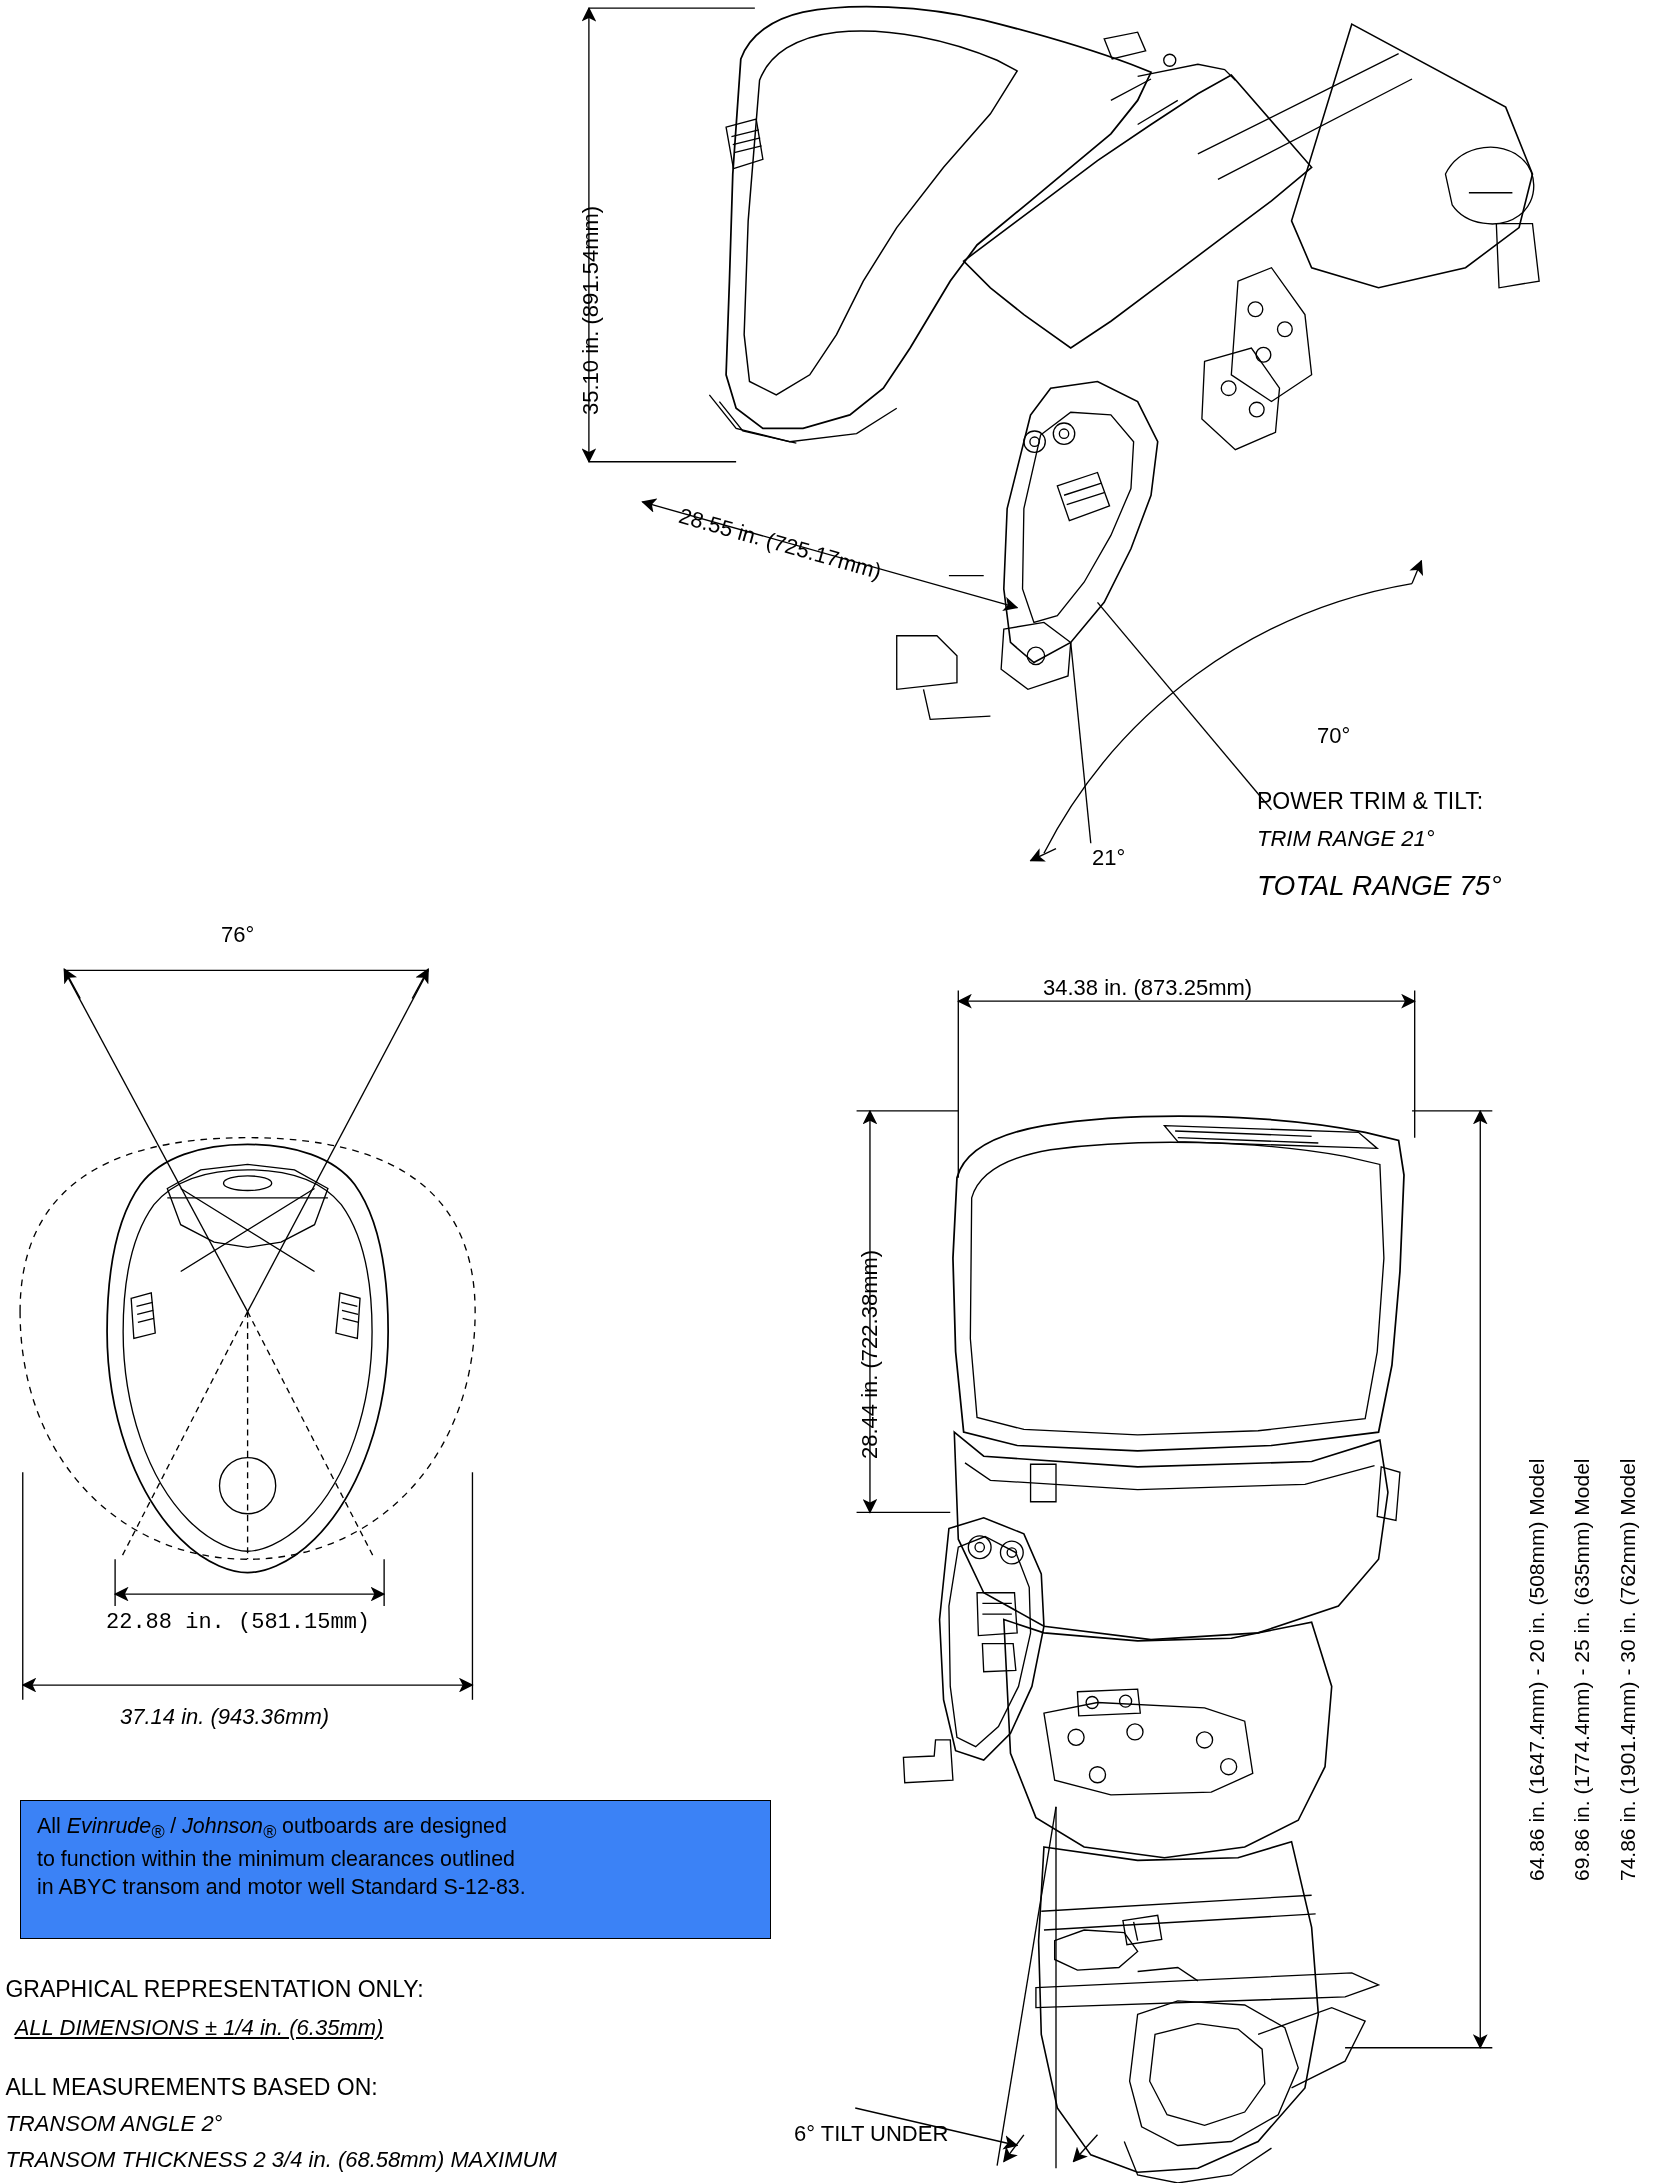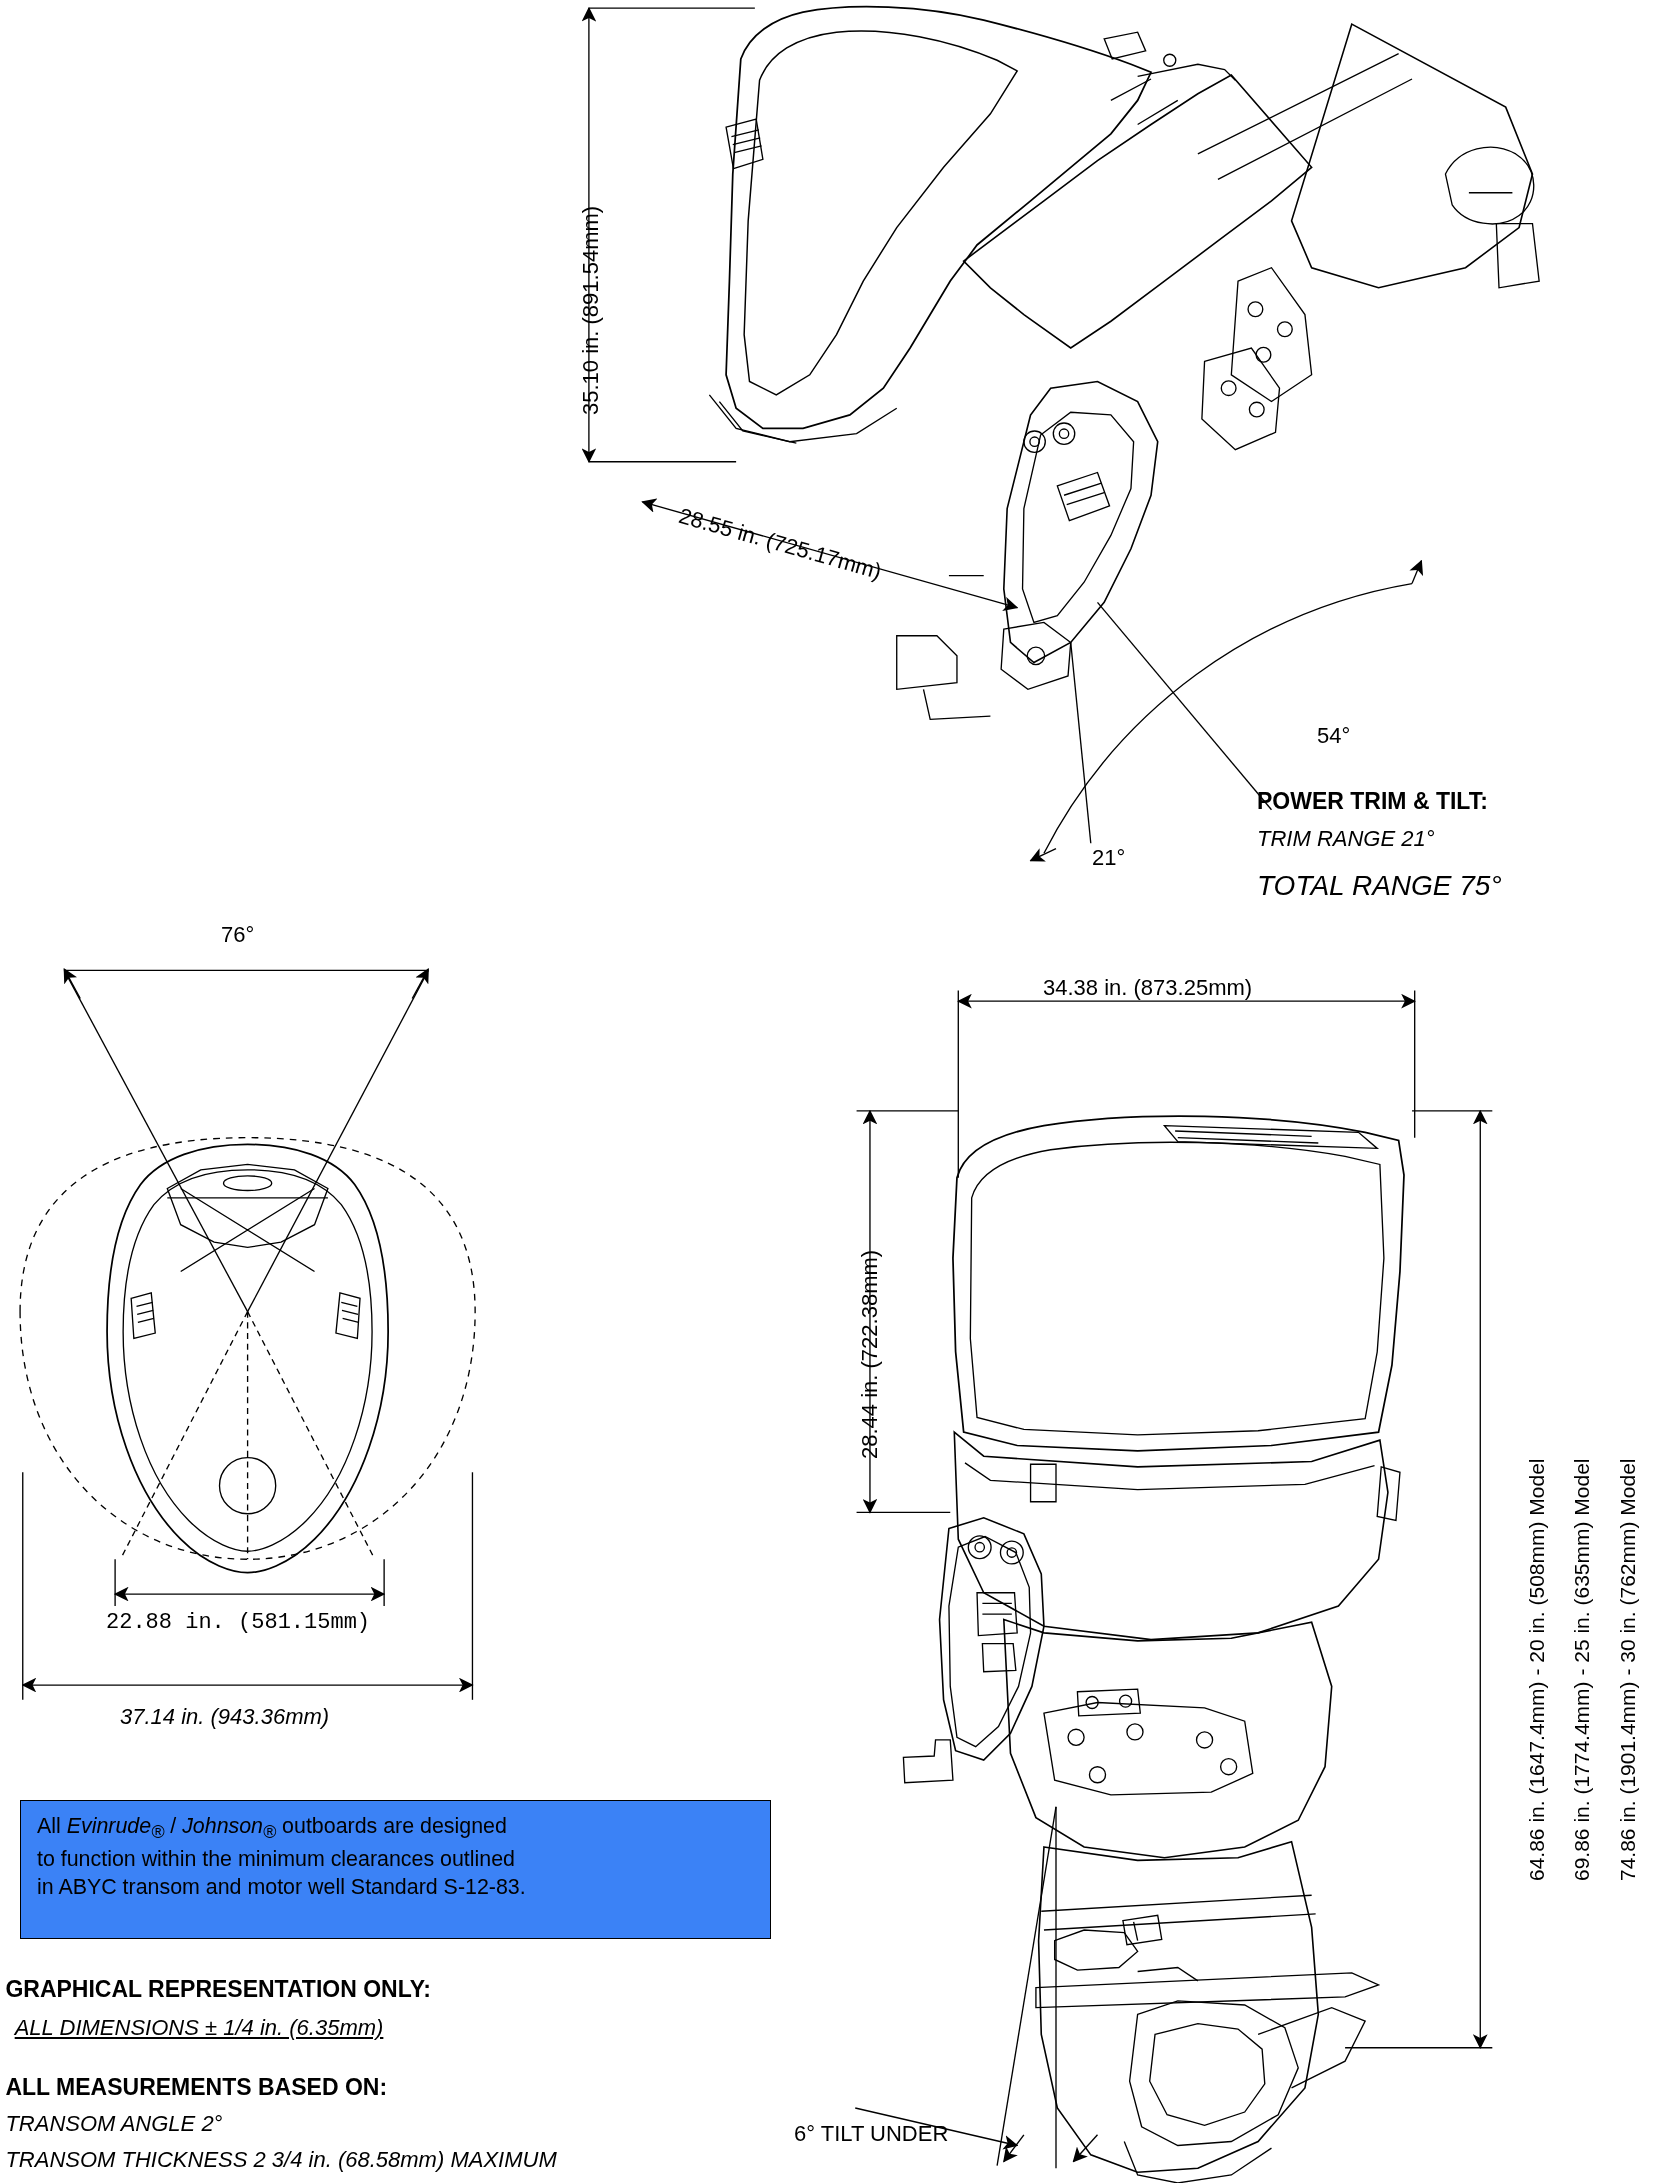--- a/index.html
+++ b/index.html
@@ -21,21 +21,21 @@
   .lbl {
     position: absolute;
     white-space: nowrap;
     font-family: "Liberation Sans", sans-serif;
     color: #000;
   }
   .rot90 {
     transform-origin: 0 0;
     transform: rotate(-90deg);
   }
-  .bold { font-weight: bold; }
+  .bold { font-weight: normal; }
   .ital { font-style: italic; }
   .box {
     position: absolute;
     border: 1.3px solid #000;
     background: #3b82f6;
     box-sizing: border-box;
   }
   svg.layer {
     position: absolute;
     left: 0;
@@ -308,21 +308,21 @@
         <line x1="1640" y1="3190" x2="1604" y2="3230" marker-end="url(#arrEnd)"></line>
       </g>
 
     </g>
   </svg>
 
   <div class="lbl rot90" style="left:578px; top:415px; font-size:22px;">35.10 in. (891.54mm)</div>
 
   <div class="lbl" style="left:683px; top:503px; font-size:22px; transform-origin:0 0; transform:rotate(15.8deg);">28.55 in. (725.17mm)</div>
 
-  <div class="lbl" style="left:1317px; top:723px; font-size:22px;">54°</div>
+  <div class="lbl" style="left:1317px; top:723px; font-size:22px;">70°</div>
 
   <div class="lbl" style="left:1092px; top:845px; font-size:22px;">21°</div>
 
   <div class="lbl bold" style="left:1257px; top:788px; font-size:23px;">POWER TRIM &amp; TILT:</div>
   <div class="lbl ital" style="left:1257px; top:826px; font-size:22px;">TRIM RANGE 21°</div>
   <div class="lbl ital" style="left:1257px; top:862px; font-size:28px;margin-top:8px;">TOTAL RANGE 75°</div>
 
   <div class="lbl" style="left:221px; top:922px; font-size:22px;">76°</div>
 
   <div class="lbl" style="left:106px; top:1610px; font-size:22px;font-family:Liberation Mono, monospace;">22.88 in. (581.15mm)</div>

